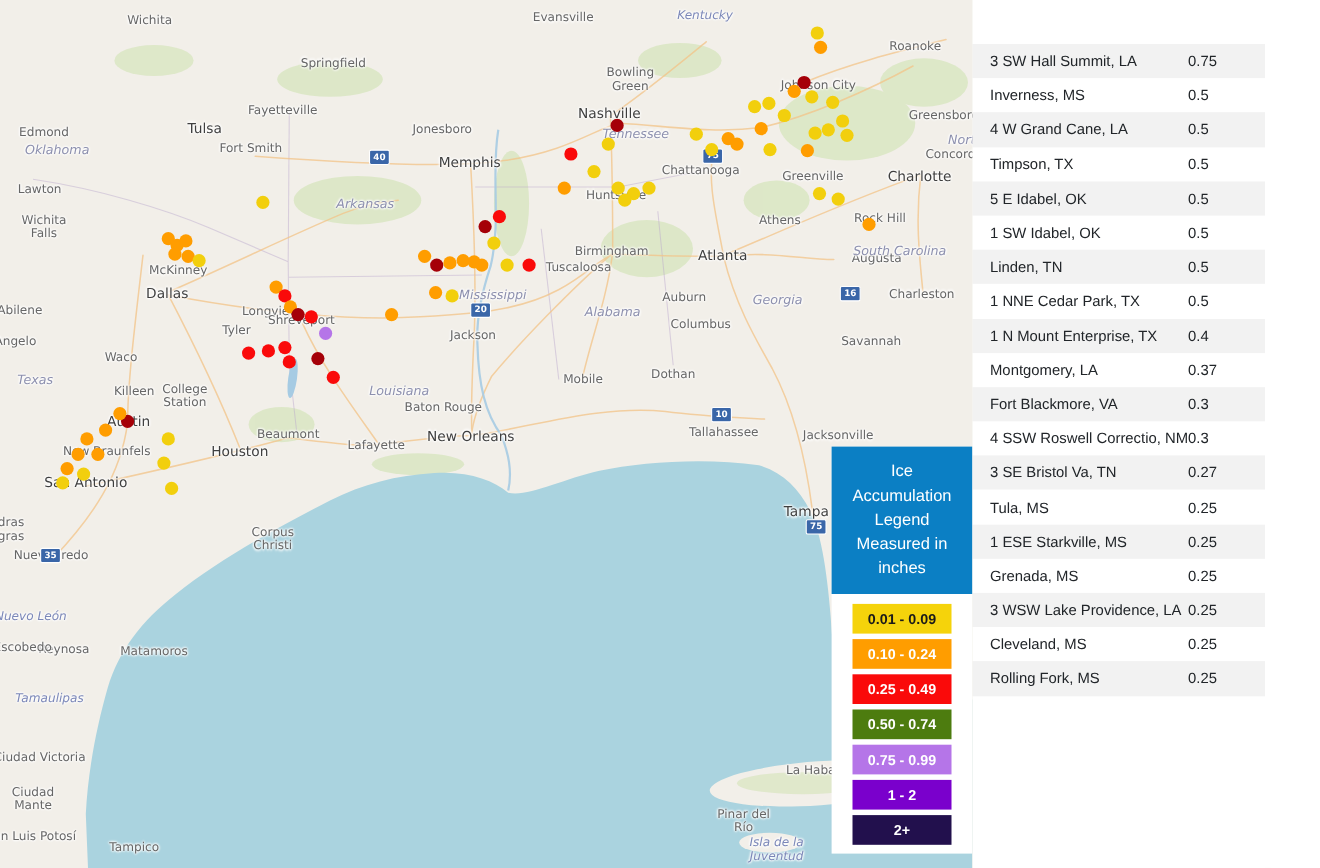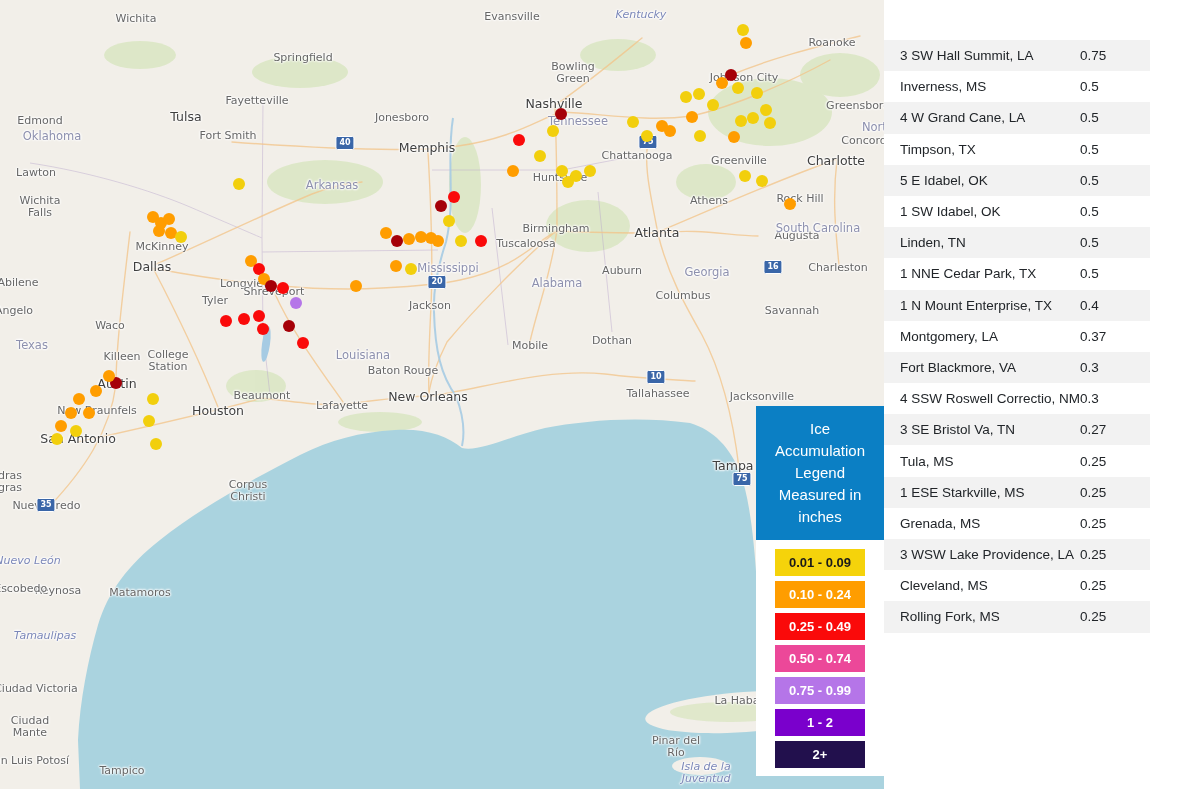--- a/index.html
+++ b/index.html
@@ -7,21 +7,21 @@
   .app{display:flex;width:967px;height:789px;}
 
   
   .map{position:relative;width:884px;height:789px;flex:none;overflow:hidden;background:#f2efe9;}
   .map-svg{position:absolute;left:0;top:0;z-index:1;}
   .dot{position:absolute;width:12px;height:12px;border-radius:50%;transform:translate(-50%,-50%);z-index:6;}
   .mlbl{position:absolute;transform:translate(-50%,-50%);white-space:nowrap;z-index:3;
         font-family:"DejaVu Sans",sans-serif;font-size:11px;color:#666;
         text-shadow:0 1px 2px #fff,0 -1px 2px #fff,1px 0 2px #fff,-1px 0 2px #fff;}
   .mlbl.b{font-size:12.5px;color:#3f3f3f;}
-  .mlbl.s{color:#8d90ae;font-size:11.5px;}
+  .mlbl.s{font-style:italic;color:#8d90ae;font-size:11.5px;}
   .mlbl.f{font-style:italic;color:#7b87b8;font-size:11px;}
   .shield{position:absolute;transform:translate(-50%,-50%);z-index:5;background:#3a66a8;color:#fff;
           font-size:8px;font-weight:700;line-height:1;padding:2px 3px;border-radius:2px;border:1px solid #fff;
           font-family:"DejaVu Sans",sans-serif;}
 
   
   .legend{position:absolute;right:0;bottom:13px;width:128px;background:#fff;z-index:20;}
   .legend-header{color:#fff;text-align:center;font-size:15px;line-height:22px;padding:12px 6px;}
   .legend-items{padding:9px 0 8px;display:flex;flex-direction:column;gap:5px;align-items:center;}
   .legend-item{width:90px;height:27px;display:flex;align-items:center;justify-content:center;
@@ -143,21 +143,21 @@
         <div class="mlbl c" style="left: 797px; top: 235px;">Augusta</div>
         <div class="mlbl s" style="left: 818px; top: 228px;">South Carolina</div>
         <div class="mlbl c" style="left: 18px; top: 282px;">Abilene</div>
         <div class="mlbl c" style="left: 215px; top: 300px;">Tyler</div>
         <div class="mlbl c" style="left: 246px; top: 283px;">Longview</div>
         <div class="mlbl c" style="left: 274px; top: 291px;">Shreveport</div>
         <div class="mlbl s" style="left: 448px; top: 268px;">Mississippi</div>
         <div class="mlbl c" style="left: 430px; top: 305px;">Jackson</div>
         <div class="mlbl s" style="left: 557px; top: 283px;">Alabama</div>
         <div class="mlbl c" style="left: 622px; top: 270px;">Auburn</div>
-        <div class="mlbl c" style="left: 637px; top: 295px; margin-left: 46px;">Columbus</div>
+        <div class="mlbl c" style="left: 637px; top: 295px;">Columbus</div>
         <div class="mlbl s" style="left: 707px; top: 272px;">Georgia</div>
         <div class="mlbl c" style="left: 838px; top: 267px;">Charleston</div>
         <div class="mlbl c" style="left: 792px; top: 310px;">Savannah</div>
         <div class="mlbl c" style="left: 14px; top: 310px;">Angelo</div>
         <div class="mlbl c" style="left: 110px; top: 325px;">Waco</div>
         <div class="mlbl c" style="left: 122px; top: 356px;">Killeen</div>
         <div class="mlbl c" style="left: 168px; top: 354px;">College</div>
         <div class="mlbl c" style="left: 168px; top: 366px;">Station</div>
         <div class="mlbl s" style="left: 32px; top: 345px;">Texas</div>
         <div class="mlbl b" style="left: 117px; top: 383px;">Austin</div>
@@ -290,21 +290,21 @@
         <div>Ice</div>
         <div>Accumulation</div>
         <div>Legend</div>
         <div>Measured in</div>
         <div>inches</div>
       </div>
       <div class="legend-items" id="legend-items">
           <div class="legend-item" style="background: rgb(245, 211, 11); color: rgb(26, 26, 26);">0.01 - 0.09</div>
           <div class="legend-item" style="background: rgb(255, 157, 0); color: rgb(255, 255, 255);">0.10 - 0.24</div>
           <div class="legend-item" style="background: rgb(250, 10, 10); color: rgb(255, 255, 255);">0.25 - 0.49</div>
-          <div class="legend-item" style="background: #ec4899; color: rgb(255, 255, 255);">0.50 - 0.74</div>
+          <div class="legend-item" style="background: #4d7c0f; color: rgb(255, 255, 255);">0.50 - 0.74</div>
           <div class="legend-item" style="background: rgb(181, 117, 232); color: rgb(255, 255, 255);">0.75 - 0.99</div>
           <div class="legend-item" style="background: rgb(122, 0, 204); color: rgb(255, 255, 255);">1 - 2</div>
           <div class="legend-item" style="background: rgb(34, 16, 77); color: rgb(255, 255, 255);">2+</div>
         </div>
     </div>
   </div>
 
   <div class="panel">
     <div id="table-body">
         <div class="trow">

